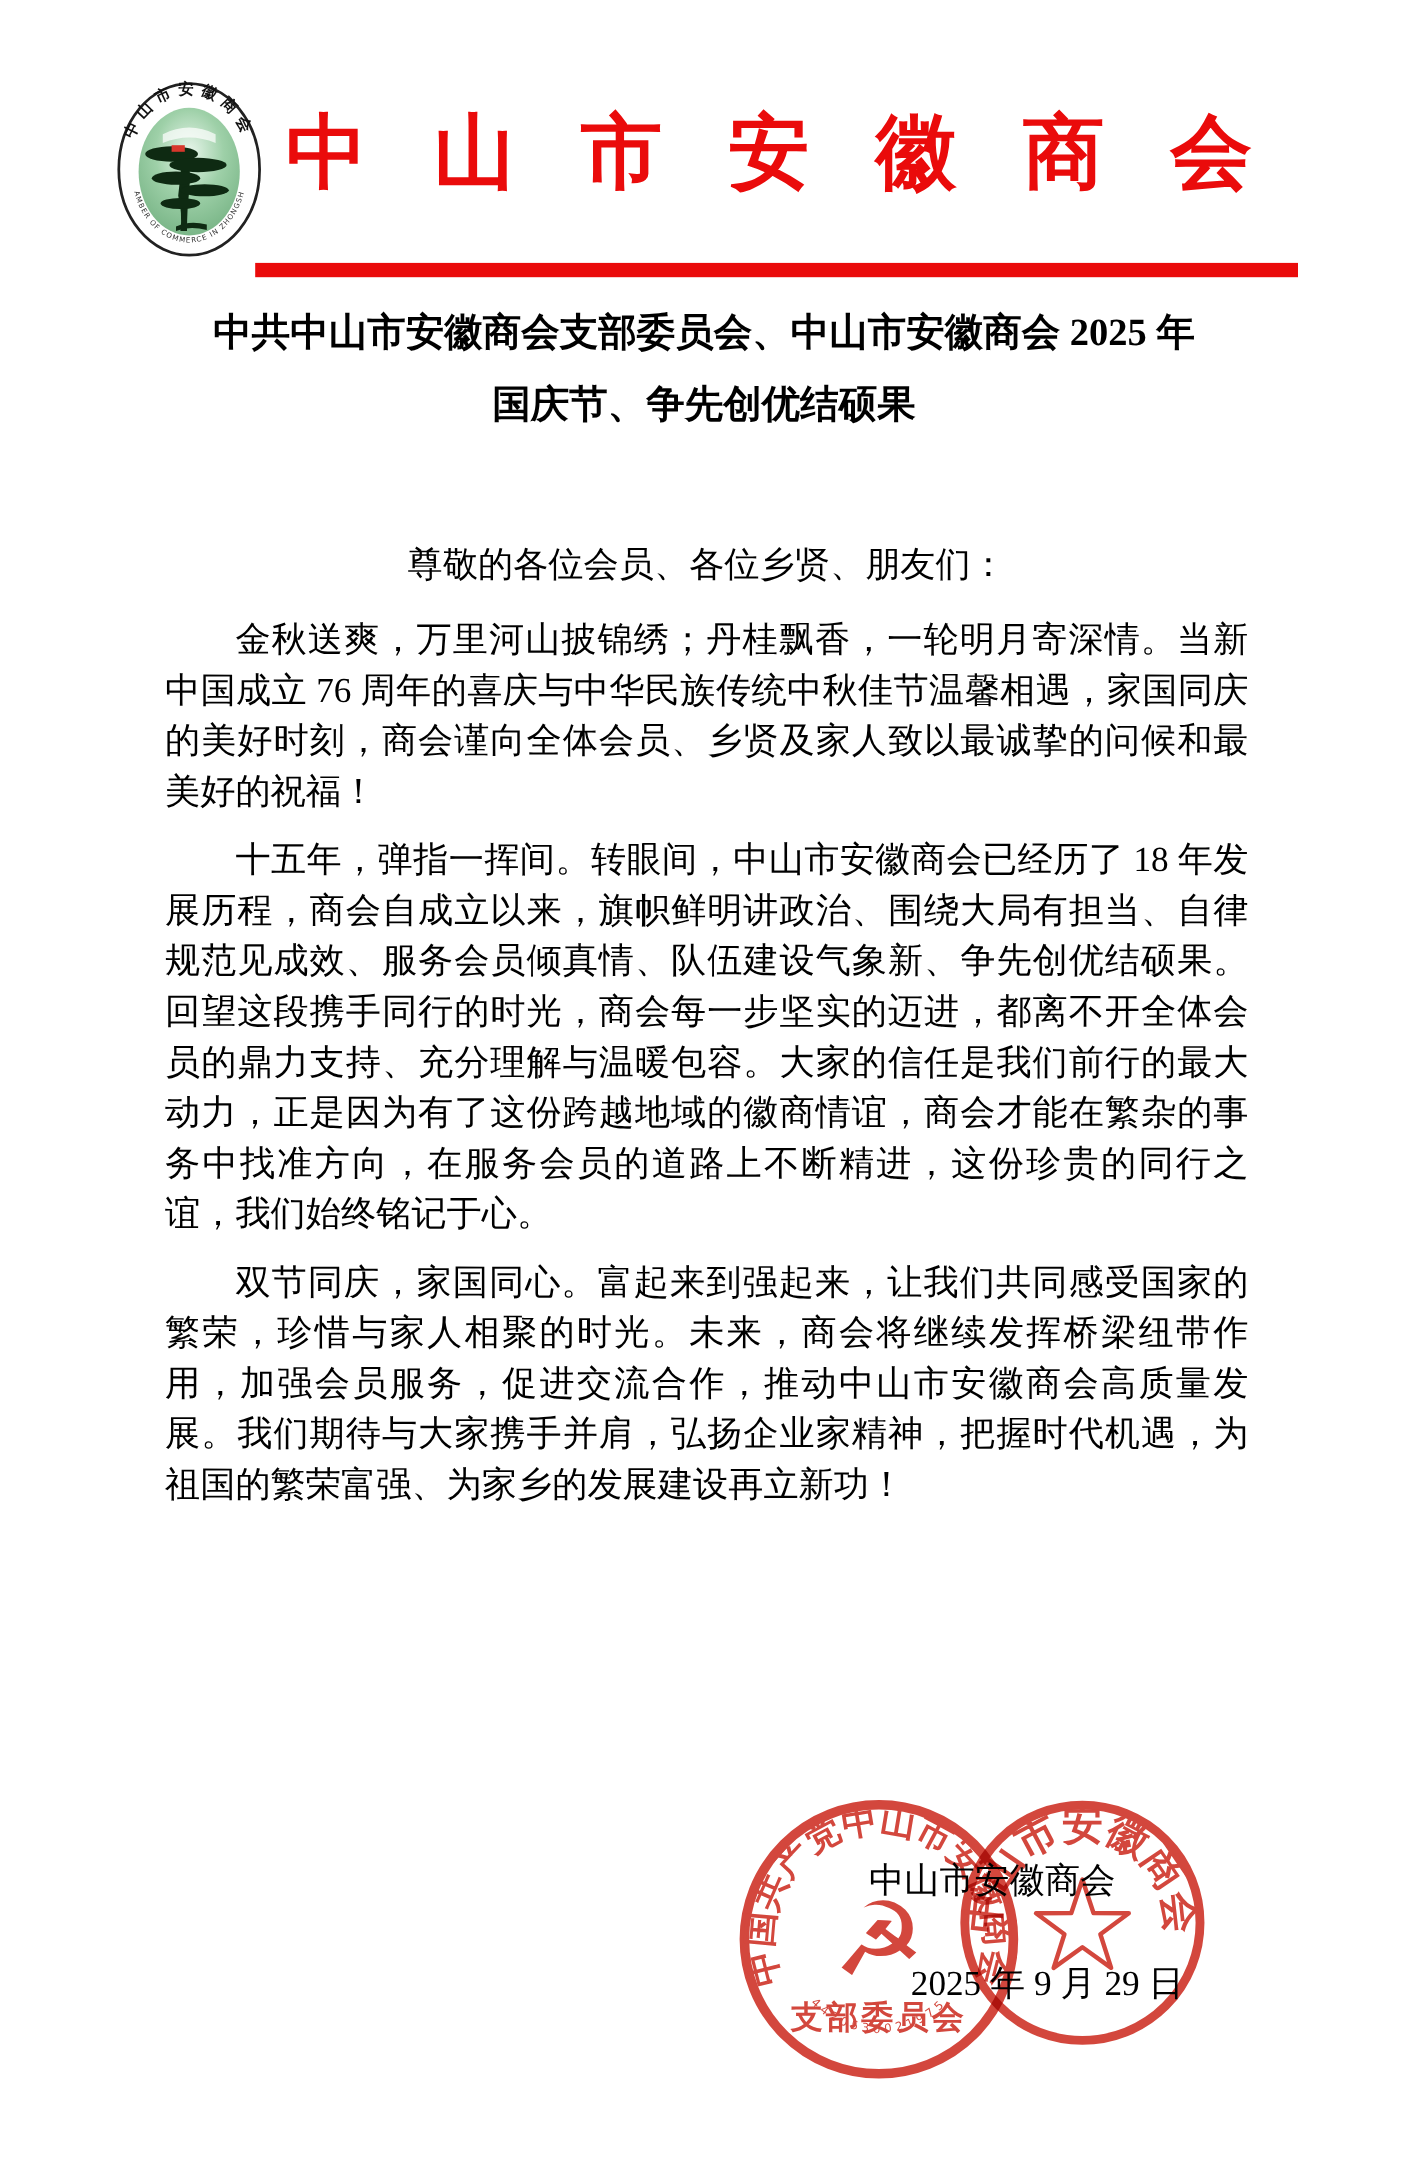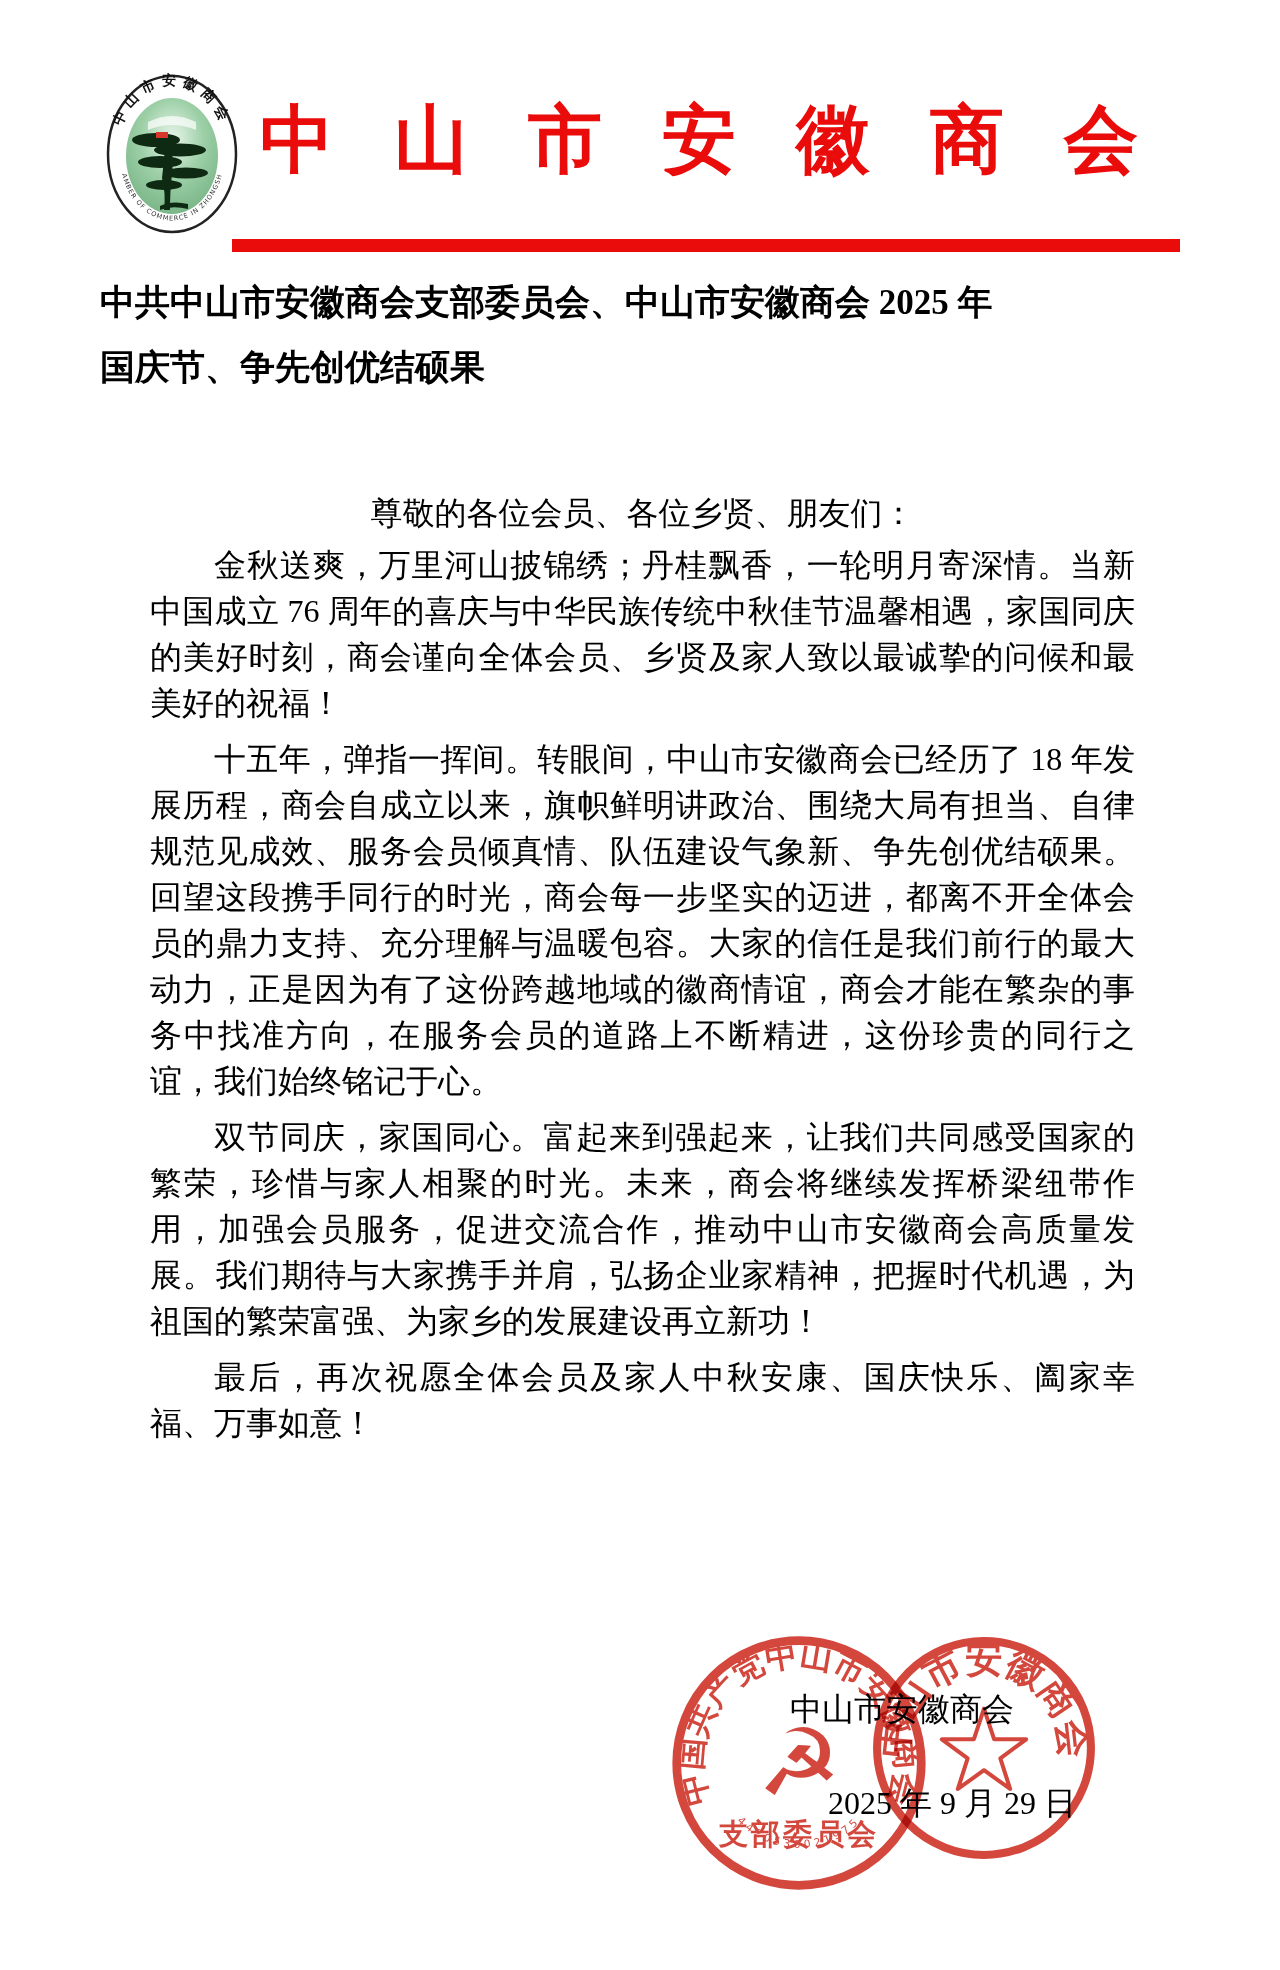--- a/index.html
+++ b/index.html
@@ -15,28 +15,28 @@
   .logo{position:absolute;left:104px;top:70px;width:136px;height:168px;}
   .brand-title{
     position:absolute;left:260px;top:96px;
     font-size:74px;font-weight:bold;color:#ea0b0b;
     letter-spacing:60px;white-space:nowrap;line-height:1.2;
   }
   .red-bar{position:absolute;left:232px;top:239px;width:948px;height:13px;background:#ea0b0b;}
   
   .doc-title{
     position:absolute;left:100px;top:270px;width:1080px;
-    text-align:left;font-weight:bold;font-size:35px;line-height:65px;color:#000;
+    text-align:center;font-weight:bold;font-size:35px;line-height:65px;color:#000;
   }
   
   .salutation{position:absolute;left:150px;top:492px;width:985px;font-size:32px;color:#000;text-align:center;}
   .body-text{position:absolute;left:150px;top:542px;width:985px;}
   .para{
     font-size:32px;line-height:46px;text-align:justify;color:#000;
-    text-indent:2em;margin:0 0 10px 0;
+    text-indent:2em;margin:16px 0 10px 0;
   }
   
   .signature{position:absolute;top:1688px;left:790px;font-size:32px;color:#000;white-space:nowrap;}
   .sign-date{position:absolute;top:1782px;left:788px;font-size:32px;color:#000;white-space:nowrap;margin-left:40px;}
   
   .stamp{position:absolute;mix-blend-mode:multiply;opacity:0.92;}
   .stamp-party{left:668px;top:1632px;width:262px;height:262px;}
   .stamp-chamber{left:868px;top:1626px;width:232px;height:244px;}
   svg text{font-family:"Liberation Serif","DejaVu Serif",serif;}
   .sans{font-family:"DejaVu Sans","Liberation Sans",sans-serif;}
@@ -88,21 +88,20 @@
     <div>中共中山市安徽商会支部委员会、中山市安徽商会 2025 年</div>
     <div>国庆节、争先创优结硕果</div>
   </div>
 
   <div class="salutation">尊敬的各位会员、各位乡贤、朋友们：</div>
 
   <div class="body-text">
     <p class="para">金秋送爽，万里河山披锦绣；丹桂飘香，一轮明月寄深情。当新中国成立 76 周年的喜庆与中华民族传统中秋佳节温馨相遇，家国同庆的美好时刻，商会谨向全体会员、乡贤及家人致以最诚挚的问候和最美好的祝福！</p>
     <p class="para">十五年，弹指一挥间。转眼间，中山市安徽商会已经历了 18 年发展历程，商会自成立以来，旗帜鲜明讲政治、围绕大局有担当、自律规范见成效、服务会员倾真情、队伍建设气象新、争先创优结硕果。回望这段携手同行的时光，商会每一步坚实的迈进，都离不开全体会员的鼎力支持、充分理解与温暖包容。大家的信任是我们前行的最大动力，正是因为有了这份跨越地域的徽商情谊，商会才能在繁杂的事务中找准方向，在服务会员的道路上不断精进，这份珍贵的同行之谊，我们始终铭记于心。</p>
     <p class="para">双节同庆，家国同心。富起来到强起来，让我们共同感受国家的繁荣，珍惜与家人相聚的时光。未来，商会将继续发挥桥梁纽带作用，加强会员服务，促进交流合作，推动中山市安徽商会高质量发展。我们期待与大家携手并肩，弘扬企业家精神，把握时代机遇，为祖国的繁荣富强、为家乡的发展建设再立新功！</p>
-    <p class="para">最后，再次祝愿全体会员及家人中秋安康、国庆快乐、阖家幸福、万事如意！</p>
   </div>
 
   <div class="signature">中山市安徽商会</div>
   <div class="sign-date">2025 年 9 月 29 日</div>
 
   <svg class="stamp stamp-party" viewBox="0 0 270 270">
     <circle cx="135" cy="135" r="126" fill="none" stroke="#cf372c" stroke-width="9"></circle>
     <path id="pArc" d="M 41,169 A 100,100 0 1 1 229,169" fill="none"></path>
     <text font-size="33" font-weight="bold" fill="#cf372c">
       <textPath href="#pArc" startOffset="50%" text-anchor="middle">中国共产党中山市安徽商会</textPath>

